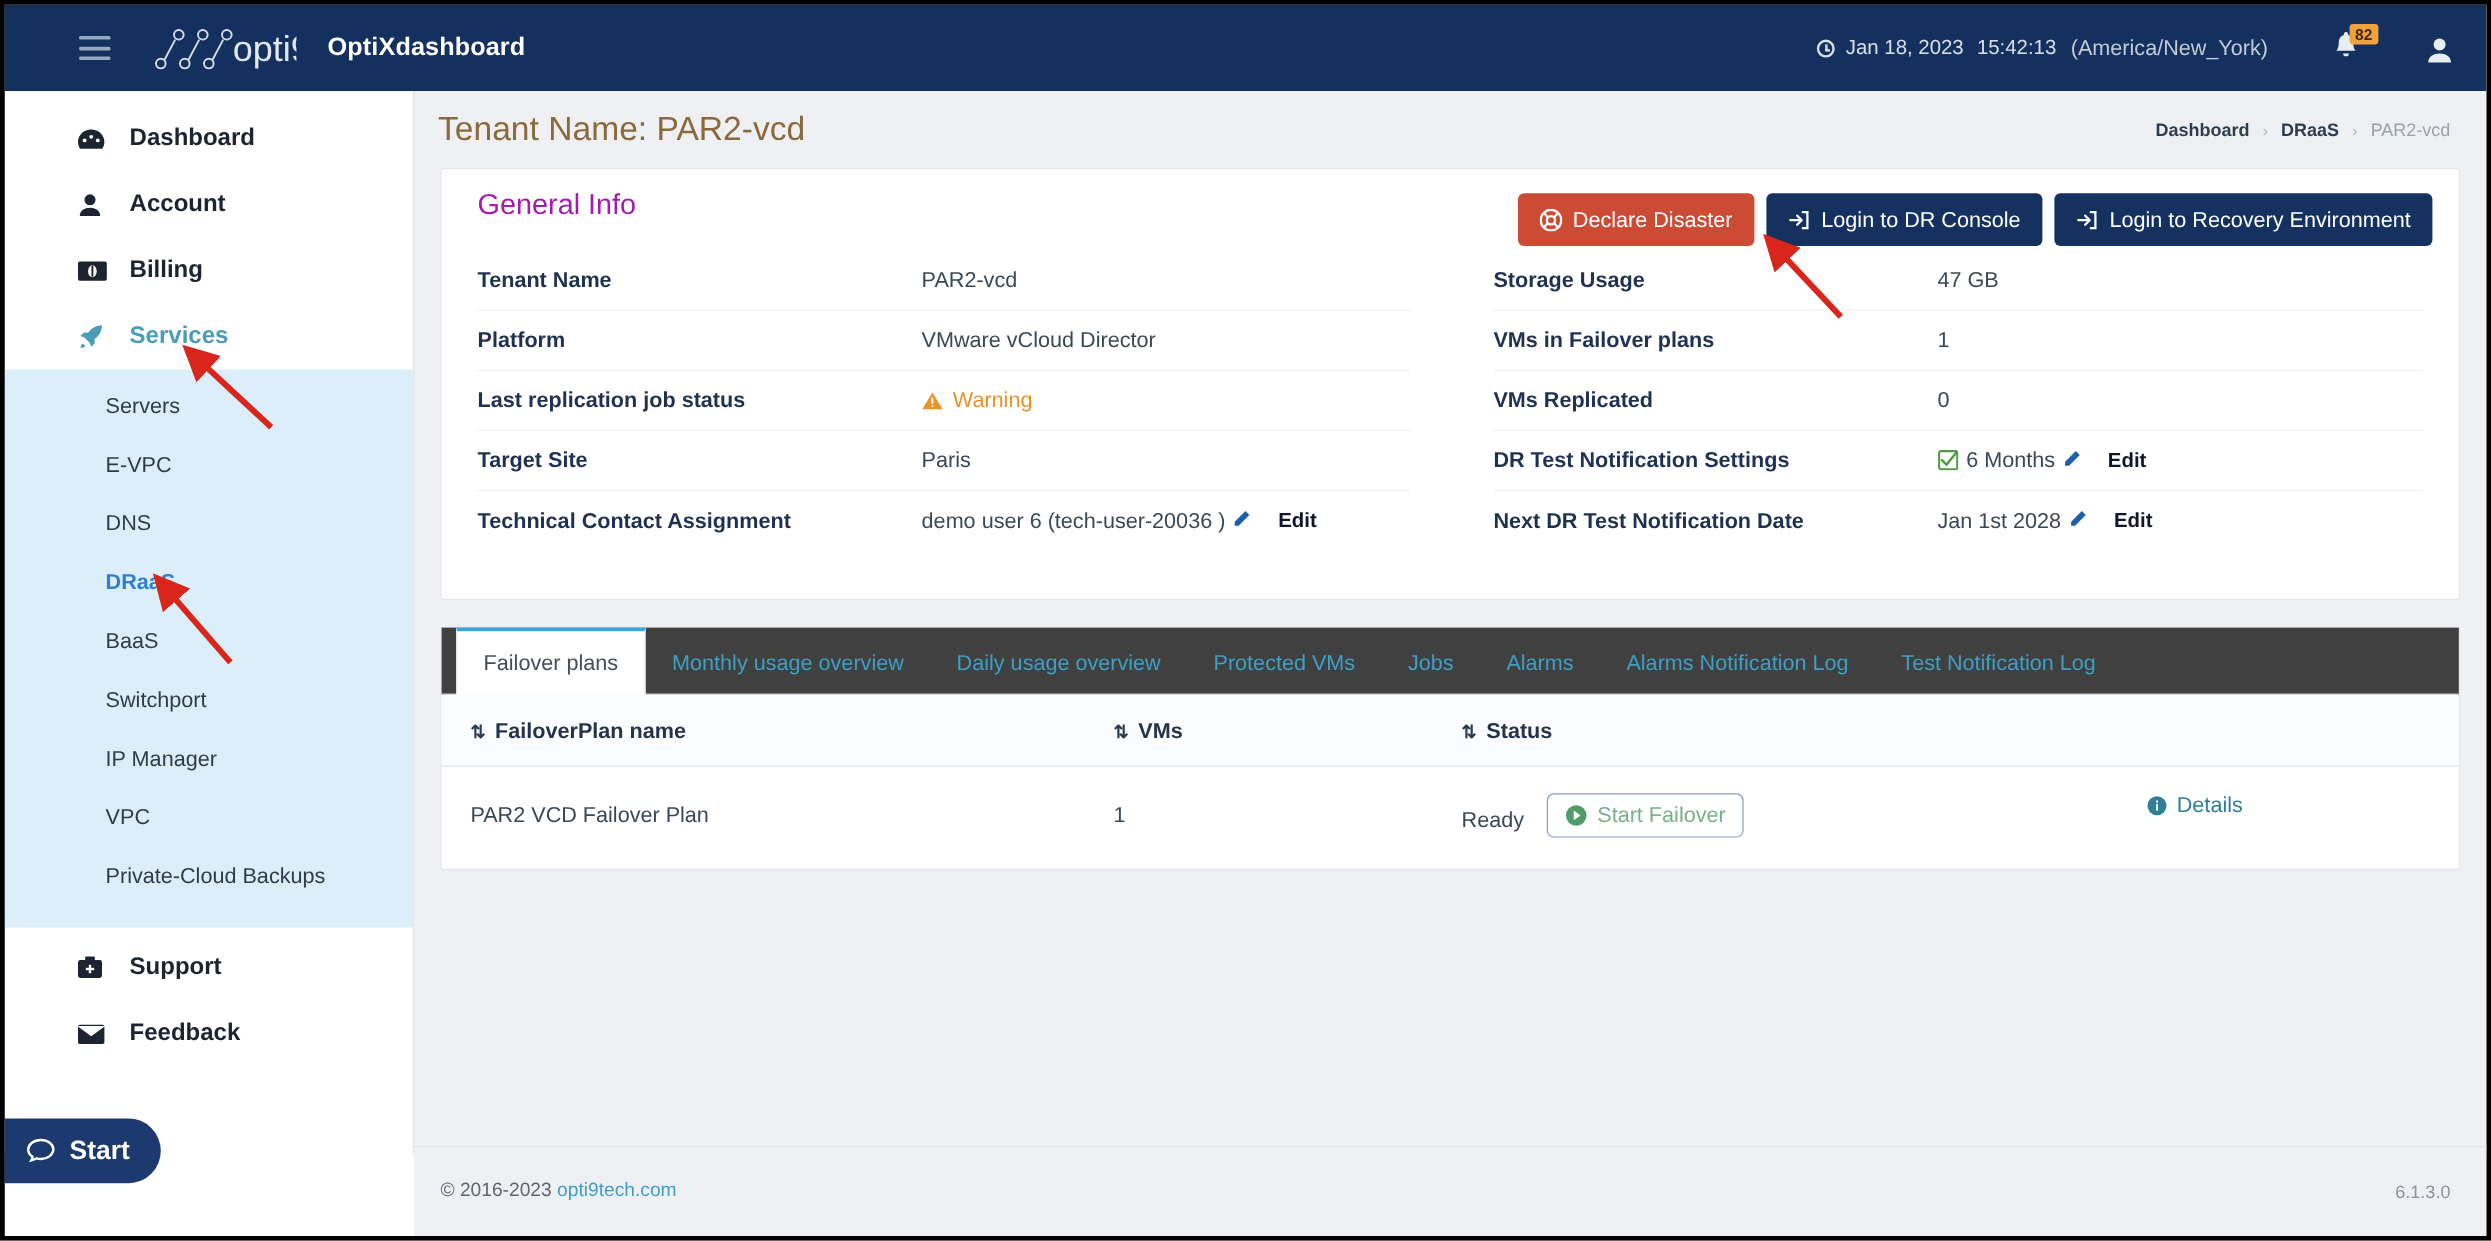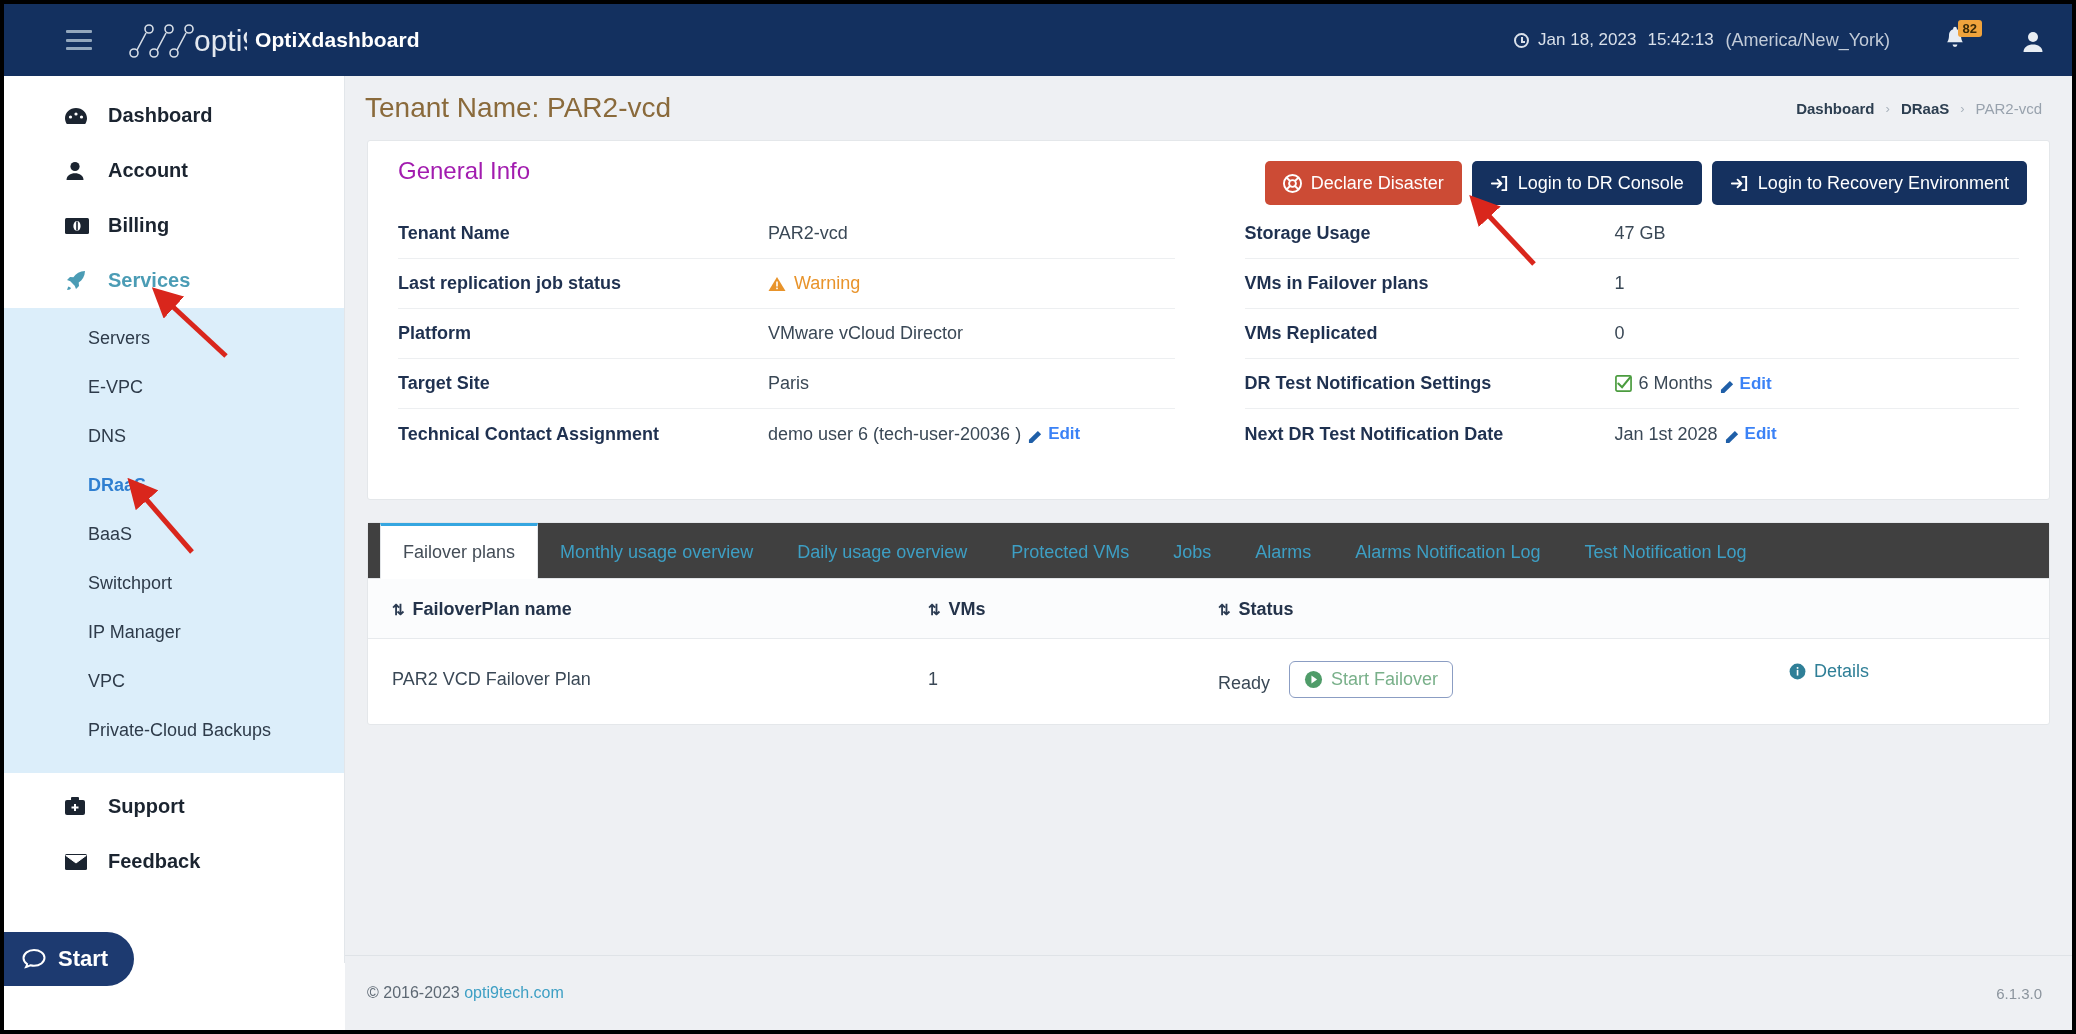--- a/index.html
+++ b/index.html
@@ -25,21 +25,21 @@
   }
   .hamburger {
     width: 26px; height: 20px; margin-left: 62px;
     display: flex; flex-direction: column; justify-content: space-between;
     cursor: pointer;
   }
   .hamburger span { display:block; height: 3px; background: #93a7bd; border-radius:1px;}
   .logo-wrap { display:flex; align-items:center; margin-left: 30px; }
   .logo-mark { width: 125px; height: 46px; }
   .brand-title {
-    color: #ffffff; font-size: 21px; font-weight: bold; margin-left: 8px;
+    color: #ffffff; font-size: 21px; font-weight: bold; margin-left: 26px;
     letter-spacing: .1px;
   }
   .topbar-right {
     position: absolute; right: 26px; top: 0; height: 72px;
     display: flex; align-items: center; gap: 0px;
   }
   .clock-block { display:flex; align-items:center; color:#d9e0ea; font-size: 17px; }
   .clock-icon { width:15px; height:15px; border:2px solid #d9e0ea; border-radius:50%; position:relative; margin-right:9px;}
   .clock-icon:before{content:"";position:absolute;left:5px;top:2px;width:2px;height:5px;background:#d9e0ea;}
   .clock-icon:after{content:"";position:absolute;left:5px;top:6px;width:4px;height:2px;background:#d9e0ea;}
@@ -114,21 +114,21 @@
   .info-row {
     display:flex; align-items:center; height: 50px;
     border-bottom: 1px solid #edeff1;
   }
   .info-row:last-child { border-bottom: none; }
   .info-label {
     width: 370px; font-size: 18px; font-weight: bold; color:#1f3150;
   }
   .info-value { font-size: 18px; color:#3a4856; display:flex; align-items:center; gap:7px;}
   .warn { color:#e8932a; display:flex; align-items:center; gap:8px; font-size:18px;}
-  .edit-link { color:#3b82f6; font-weight:bold; cursor:pointer; display:flex; align-items:flex-end; gap:5px; font-size:17px;}
+  .edit-link { color:#0f172a; font-weight:bold; cursor:pointer; display:flex; align-items:flex-start; gap:22px; font-size:17px;}
 
   
   .tabs-card { margin: 22px 22px 0 22px; background:#fff; border:1px solid #e4e7ea; border-radius:3px;}
   .tabs {
     display:flex; border-bottom: 1px solid #e2e5e8; padding-left: 12px; background: #404040;
   }
   .tab {
     padding: 16px 22px 15px 22px; font-size: 18px; color:#3d9fc4; cursor:pointer;
     border-top: 3px solid transparent; background: transparent;
   }
@@ -377,35 +377,35 @@
       </div>
 
       <div class="info-grid">
 
         <div class="info-col left">
           <div class="info-row">
             <div class="info-label">Tenant Name</div>
             <div class="info-value">PAR2-vcd</div>
           </div>
           <div class="info-row">
+            <div class="info-label">Platform</div>
+            <div class="info-value">VMware vCloud Director</div>
+          </div>
+          <div class="info-row">
             <div class="info-label">Last replication job status</div>
             <div class="info-value">
               <span class="warn">
                 <svg width="18" height="16" viewBox="0 0 18 16">
                   <path d="M9 1L17.5 15H.5z" fill="#e8932a"></path>
                   <rect x="8.2" y="5.5" width="1.6" height="5" fill="#fff"></rect>
                     <rect x="8.2" y="11.6" width="1.6" height="1.6" fill="#fff"></rect>
                 </svg>
                 <span>Warning</span>
               </span>
             </div>
-          </div>
-          <div class="info-row">
-            <div class="info-label">Platform</div>
-            <div class="info-value">VMware vCloud Director</div>
           </div>
           <div class="info-row">
             <div class="info-label">Target Site</div>
             <div class="info-value">Paris</div>
           </div>
           <div class="info-row">
             <div class="info-label">Technical Contact Assignment</div>
             <div class="info-value">
               <span>demo user 6 (tech-user-20036 )</span>
               <span class="edit-link">

